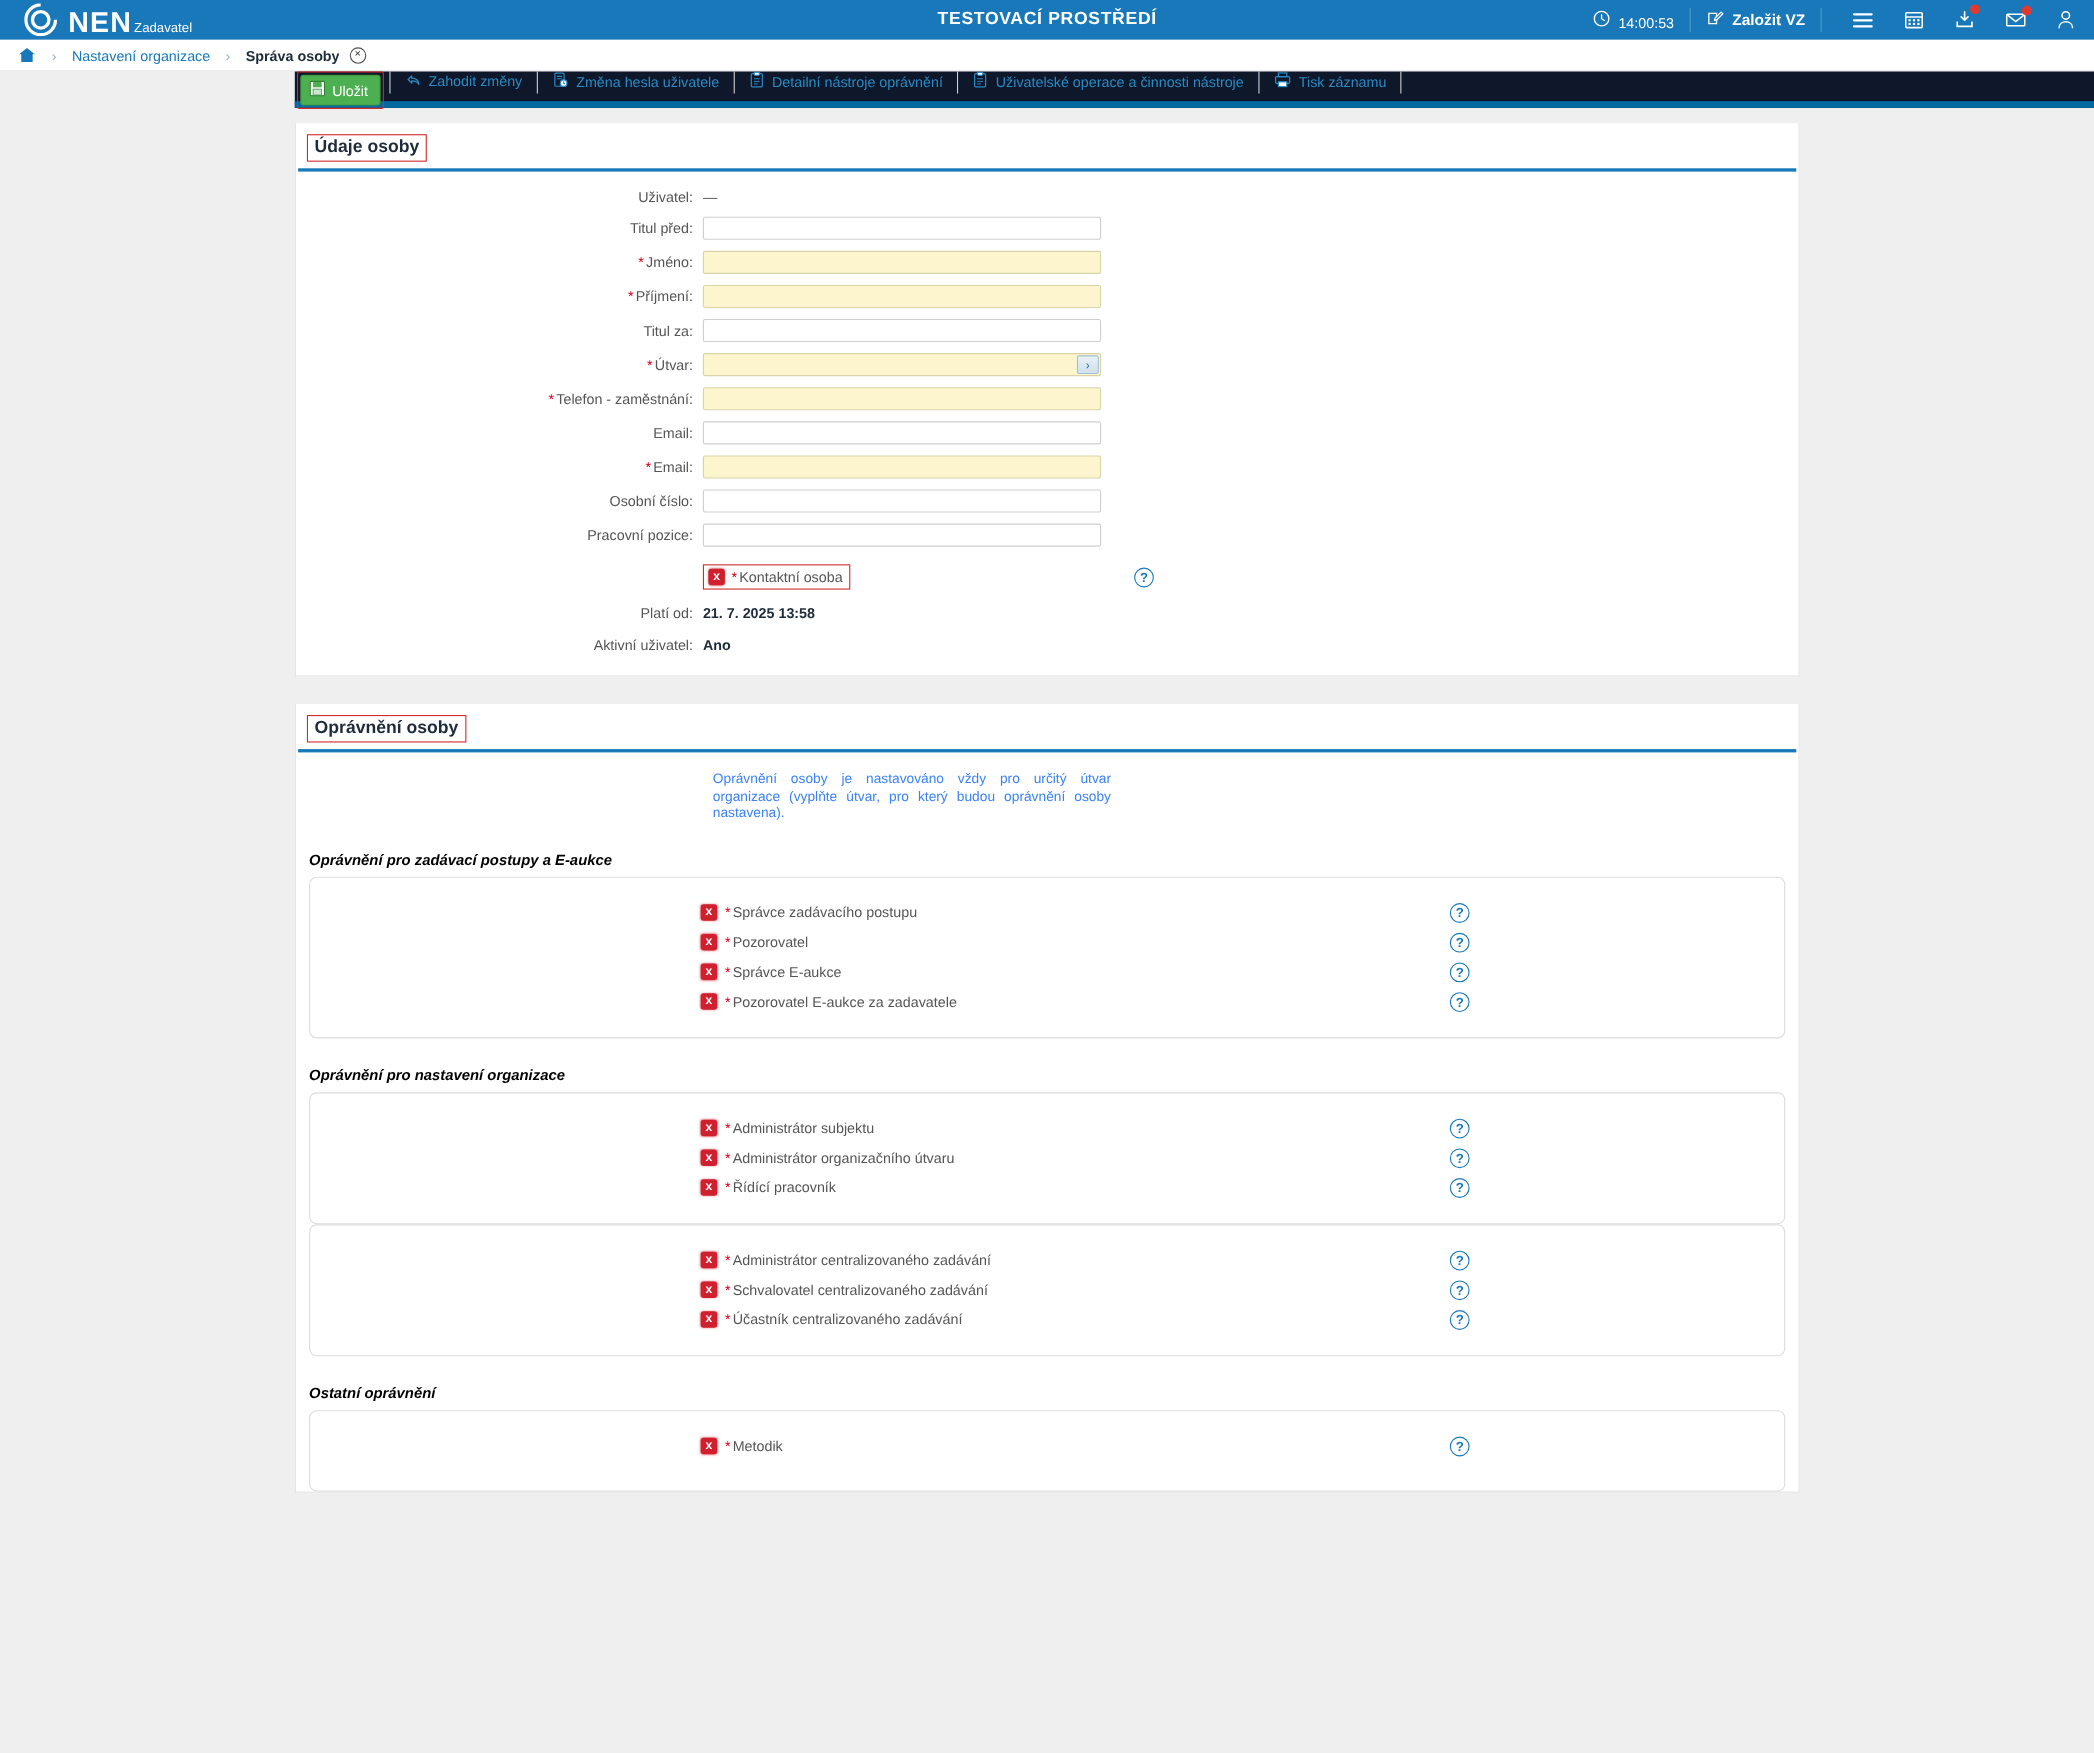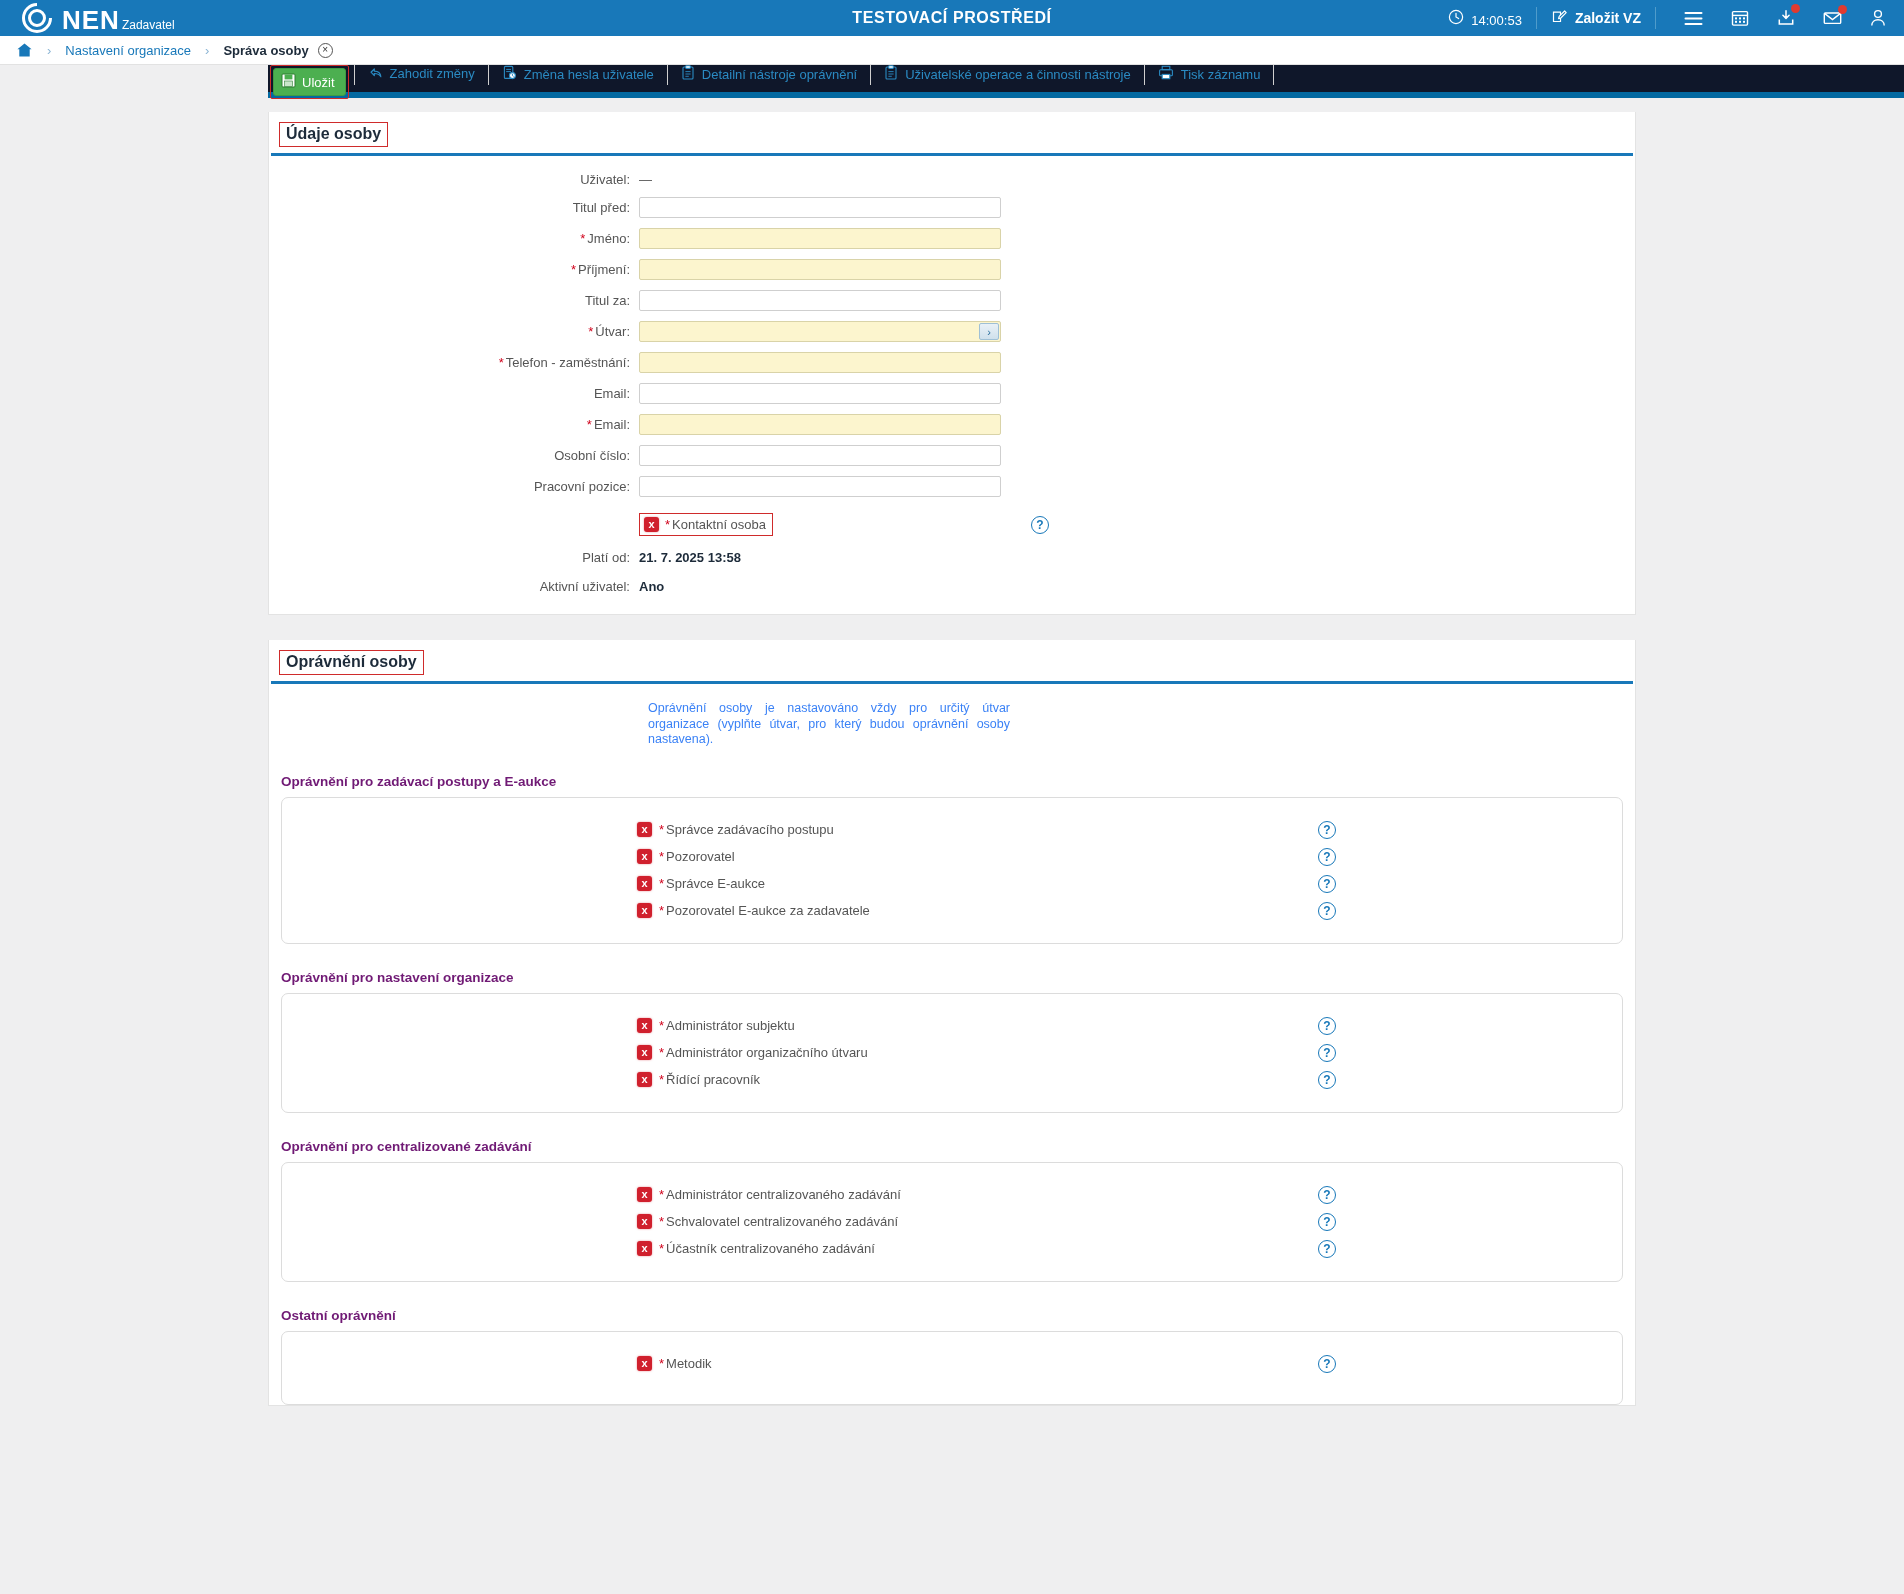--- a/index.html
+++ b/index.html
@@ -135,22 +135,23 @@
     display:inline-flex;align-items:center;justify-content:center;cursor:pointer;
     flex:0 0 auto;line-height:1;
   }
 
   
   .perm-intro{
     width:362px;margin-left:379px;font-size:12.5px;color:#3b82f6;line-height:1.25;
     text-align:justify;padding-top:17px;
   }
   .grp-title{
-    font-size:13.5px;font-weight:bold;color:#701a75;
+    font-size:13.5px;font-weight:bold;color:#000000;
     margin:26px 0 8px 12px;
+    font-style:italic;
   }
   .grp-box{
     border:1px solid #dcdcdc;border-radius:7px;margin:0 12px 0 12px;
     padding:14px 0 14px 0;background:#fff;
   }
   .permrow{display:flex;align-items:center;margin:9px 0;}
   .permspacer{width:355px;}
   .permgap{width:14px;}
 </style>
 </head>
@@ -483,21 +484,20 @@
         </div>
         <div class="permrow">
           <div class="permspacer"></div>
           <span class="xmark">x</span>
           <span class="permgap" style="width:7px;"></span>
           <span class="cblabel"><span class="req">*</span><span>Řídící pracovník</span></span>
           <span class="help" style="margin-left:auto;margin-right:286px;">?</span>
         </div>
       </div>
 
-      <div class="grp-title">Oprávnění pro centralizované zadávání</div>
       <div class="grp-box">
         <div class="permrow">
           <div class="permspacer"></div>
           <span class="xmark">x</span>
           <span class="permgap" style="width:7px;"></span>
           <span class="cblabel"><span class="req">*</span><span>Administrátor centralizovaného zadávání</span></span>
           <span class="help" style="margin-left:auto;margin-right:286px;">?</span>
         </div>
         <div class="permrow">
           <div class="permspacer"></div>

